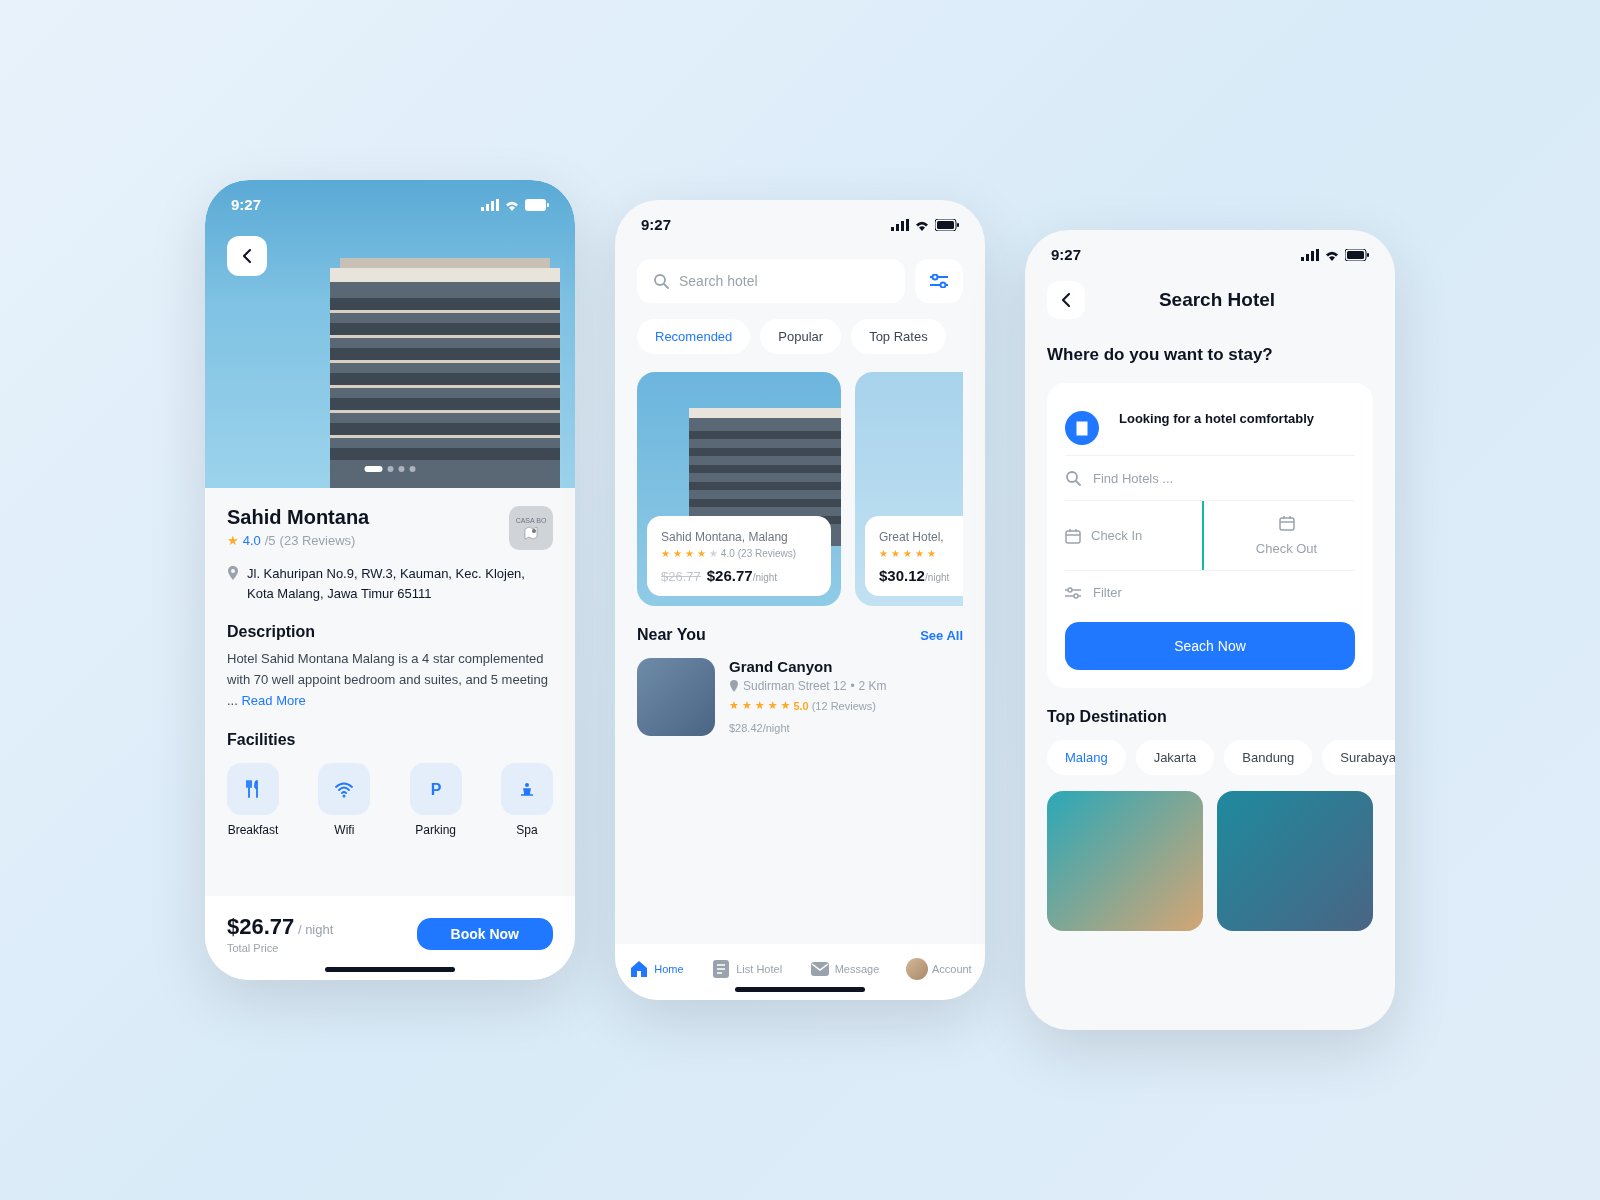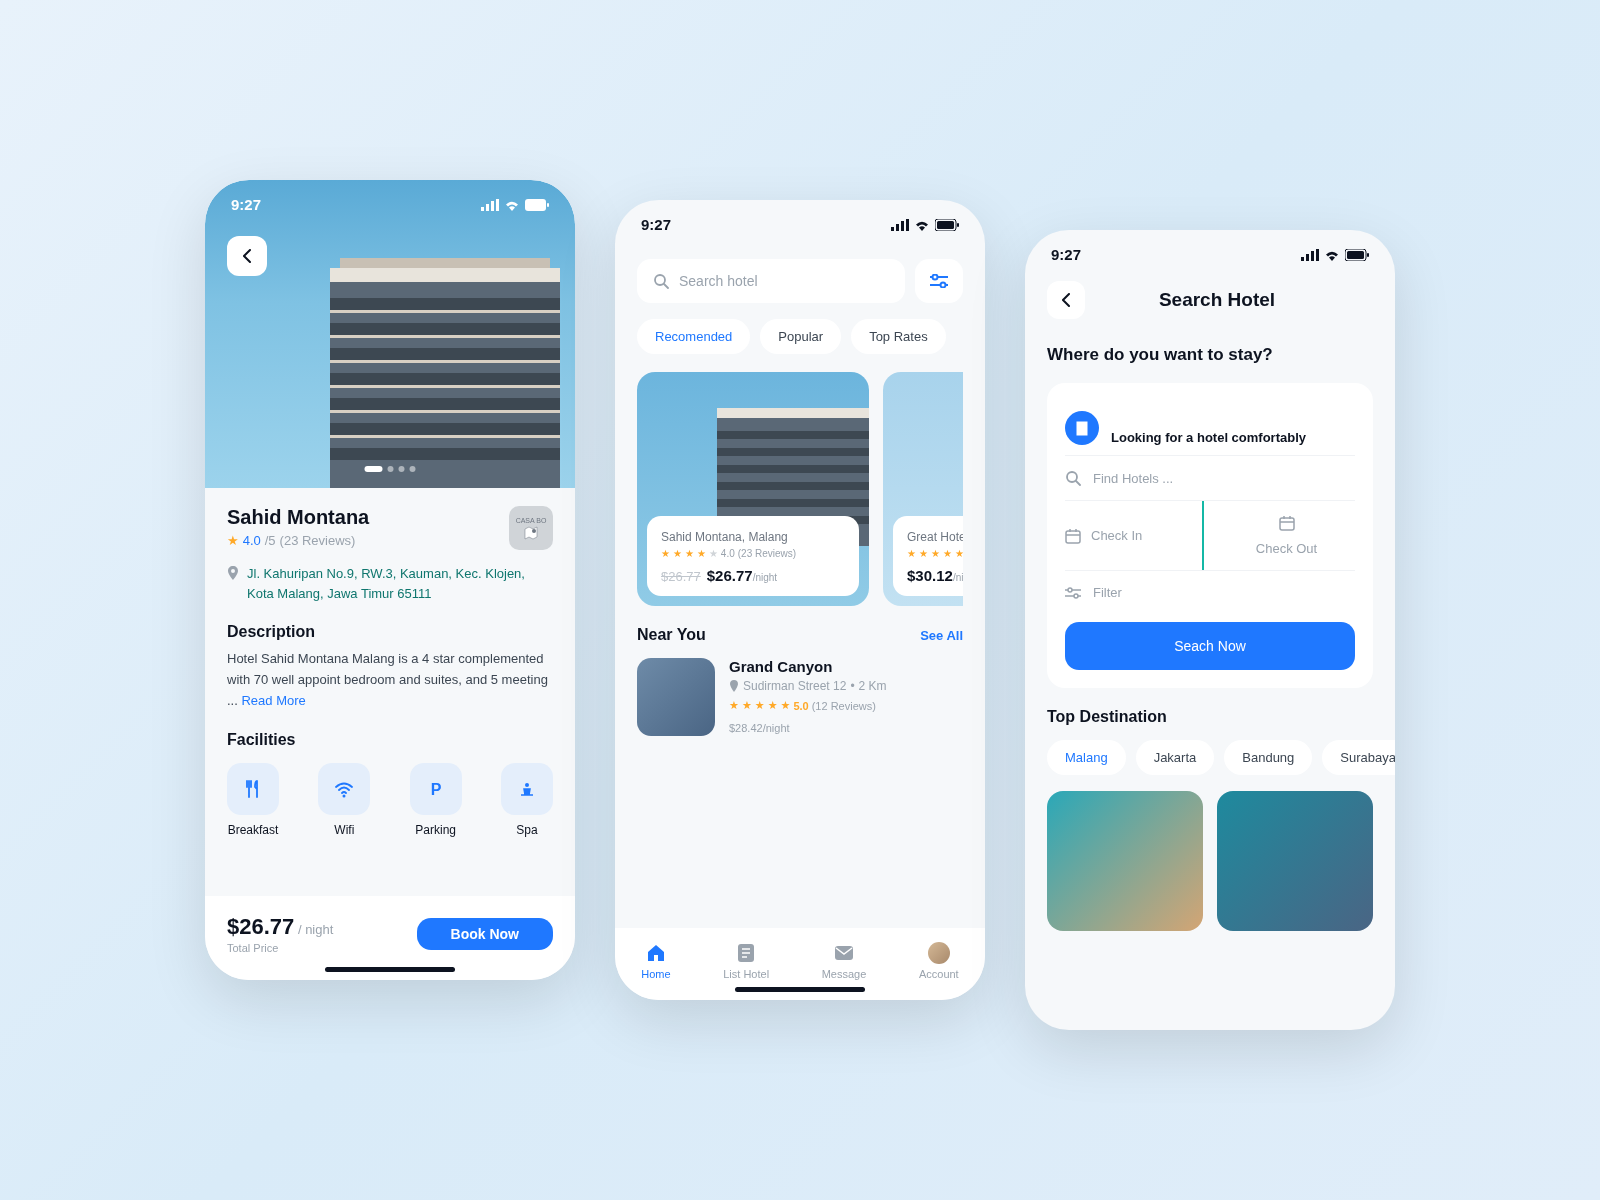--- a/index.html
+++ b/index.html
@@ -18,21 +18,21 @@
 .building { position: absolute; bottom: 0; right: -15px; width: 300px; height: 250px; }
 .dots { position: absolute; bottom: 16px; left: 50%; transform: translateX(-50%); display: flex; gap: 5px; }
 .dots span { width: 6px; height: 6px; background: rgba(255,255,255,0.5); border-radius: 50%; }
 .dots span.active { width: 18px; border-radius: 3px; background: #fff; }
 .detail-body { padding: 18px 22px; flex: 1; background: #f6f8fa; }
 .title-row { display: flex; justify-content: space-between; align-items: flex-start; }
 .hotel-title { font-size: 20px; font-weight: 700; color: #0d1320; }
 .map-thumb { width: 44px; height: 44px; background: #d0d4d8; border-radius: 10px; display: flex; align-items: center; justify-content: center; font-size: 7px; color: #6e7681; flex-direction: column; gap: 2px; }
 .rating-line { display: flex; align-items: center; gap: 4px; font-size: 13px; color: #1f78ff; margin-top: 4px; }
 .rating-line .grey { color: #9aa3ad; }
-.address { display: flex; gap: 8px; margin-top: 14px; font-size: 13px; color: #0f766e; line-height: 1.5; }
+.address { display: flex; gap: 8px; margin-top: 14px; font-size: 13px; color: #0f172a; line-height: 1.5; }
 .pin { color: #9aa3ad; flex-shrink: 0; margin-top: 2px; }
 .section-h { font-size: 16px; font-weight: 700; color: #0d1320; margin-top: 20px; }
 .desc-text { font-size: 13px; color: #3c4652; line-height: 1.6; margin-top: 8px; }
 .desc-text .link { color: #1f78ff; }
 .facilities { display: flex; justify-content: space-between; margin-top: 14px; }
 .facility { display: flex; flex-direction: column; align-items: center; gap: 8px; }
 .fac-icon { width: 52px; height: 52px; background: #e4eefb; border-radius: 14px; display: flex; align-items: center; justify-content: center; color: #1f78ff; }
 .fac-label { font-size: 12px; color: #0d1320; font-weight: 500; }
 .price-bar { background: #fff; padding: 18px 22px 26px; display: flex; justify-content: space-between; align-items: center; }
 .price-big { font-size: 22px; font-weight: 700; color: #0d1320; }
@@ -48,54 +48,54 @@
 .bell { width: 36px; height: 36px; background: #edf0f4; border-radius: 10px; display: flex; align-items: center; justify-content: center; position: relative; color: #6e7681; }
 .bell::after { content: ''; position: absolute; top: 7px; right: 9px; width: 6px; height: 6px; background: #ff4d4d; border-radius: 50%; }
 .big-title { font-size: 26px; font-weight: 800; color: #0d1320; margin-top: 2px; }
 .search-row { display: flex; gap: 10px; margin-top: 18px; }
 .search-box { flex: 1; background: #fff; border-radius: 14px; padding: 14px 16px; display: flex; align-items: center; gap: 10px; color: #9aa3ad; font-size: 14px; }
 .filter-btn { width: 48px; background: #fff; border-radius: 14px; display: flex; align-items: center; justify-content: center; color: #1f78ff; }
 .chips { display: flex; gap: 10px; margin-top: 16px; }
 .chip { background: #fff; padding: 10px 18px; border-radius: 22px; font-size: 13px; font-weight: 500; color: #3c4652; }
 .chip.active { color: #1f78ff; }
 .cards { display: flex; gap: 14px; margin-top: 18px; overflow: hidden; }
-.card { background: linear-gradient(to bottom, #6cb5dd 0%, #90cbe6 100%); border-radius: 18px; width: 232px; flex-shrink: 0; position: relative; height: 234px; overflow: hidden; }
+.card { background: linear-gradient(to bottom, #6cb5dd 0%, #90cbe6 100%); border-radius: 18px; width: 204px; flex-shrink: 0; position: relative; height: 234px; overflow: hidden; }
 .card2 { background: linear-gradient(to bottom, #a8d3ec 0%, #c2e1f2 100%); }
 .card-info { position: absolute; bottom: 10px; left: 10px; right: 10px; background: #fff; border-radius: 14px; padding: 12px 14px; }
 .card-name { font-size: 14px; font-weight: 700; color: #0d1320; }
 .card-name span { font-weight: 400; color: #6e7681; font-size: 12px; }
 .card-rating { display: flex; align-items: center; gap: 3px; font-size: 10px; color: #9aa3ad; margin-top: 4px; }
 .card-price { font-size: 15px; font-weight: 700; color: #0d1320; margin-top: 8px; }
 .card-price .strike { text-decoration: line-through; color: #c0c6cd; font-weight: 400; margin-right: 6px; font-size: 13px; }
 .card-price .per { font-size: 10px; font-weight: 400; color: #9aa3ad; }
 .section-row { display: flex; justify-content: space-between; align-items: center; margin-top: 20px; }
 .see-all { color: #1f78ff; font-size: 13px; font-weight: 600; }
 .near-item { display: flex; gap: 14px; margin-top: 14px; }
 .near-img { width: 78px; height: 78px; background: linear-gradient(135deg, #6e8ba8, #4a6584); border-radius: 14px; }
 .near-info h4 { font-size: 15px; font-weight: 700; color: #0d1320; }
 .near-loc { font-size: 12px; color: #9aa3ad; margin-top: 4px; display: flex; align-items: center; gap: 4px; }
 .near-rating { display: flex; align-items: center; gap: 3px; font-size: 11px; margin-top: 6px; }
 .near-rating .gold { color: #ffa928; font-weight: 600; }
 .near-rating .grey { color: #9aa3ad; }
 .near-price { font-size: 16px; font-weight: 700; color: #0d1320; margin-top: 6px; }
 .near-price span { font-size: 11px; font-weight: 400; color: #9aa3ad; }
 .tabbar { background: #fff; display: flex; justify-content: space-around; padding: 14px 0 20px; margin-top: auto; }
-.tab { display: flex; flex-direction: column; align-items: center; gap: 4px; color: #9aa3ad; font-size: 11px; }
+.tab { display: flex; flex-direction: row; align-items: center; gap: 4px; color: #9aa3ad; font-size: 11px; }
 .tab.active { color: #1f78ff; }
 .tab-icon { width: 22px; height: 22px; display: flex; align-items: center; justify-content: center; }
 .avatar { width: 22px; height: 22px; border-radius: 50%; background: linear-gradient(135deg, #d4b896, #a8896b); }
 
 
 .p3-body { padding: 0 22px; }
 .p3-header { display: flex; align-items: center; margin-top: 10px; gap: 14px; }
 .p3-back { width: 38px; height: 38px; background: #fff; border-radius: 12px; display: flex; align-items: center; justify-content: center; font-size: 16px; font-weight: bold; }
 .p3-title { font-size: 19px; font-weight: 700; color: #0d1320; flex: 1; text-align: center; margin-right: 38px; }
 .question { font-size: 17px; font-weight: 700; color: #0d1320; margin-top: 26px; }
 .search-card { background: #fff; border-radius: 18px; padding: 18px; margin-top: 18px; }
-.sc-row { display: flex; align-items: flex-end; gap: 12px; padding: 10px 0; }
+.sc-row { display: flex; align-items: flex-start; gap: 20px; padding: 10px 0; }
 .sc-icon-circle { width: 34px; height: 34px; background: #1f78ff; border-radius: 50%; display: flex; align-items: center; justify-content: center; color: #fff; }
 .sc-text { font-size: 13px; font-weight: 600; color: #0d1320; }
 .sc-field { display: flex; align-items: center; gap: 12px; padding: 14px 0; border-top: 1px solid #f0f2f5; color: #9aa3ad; font-size: 13px; }
 .sc-dates { display: flex; border-top: 1px solid #f0f2f5; }
 .sc-date { flex: 1; display: flex; align-items: center; gap: 10px; padding: 14px 0; color: #9aa3ad; font-size: 13px; }
 .sc-date:last-child { border-left: 2px solid #14b8a6; padding-left: 14px; flex-direction: column; }
 .search-now { background: #1f78ff; color: #fff; text-align: center; padding: 16px; border-radius: 14px; font-size: 14px; font-weight: 400; margin-top: 8px; }
 .dest-chips { display: flex; gap: 10px; margin-top: 14px; }
 .dest-imgs { display: flex; gap: 14px; margin-top: 16px; }
 .dest-img { flex: 1; height: 140px; border-radius: 16px; }

